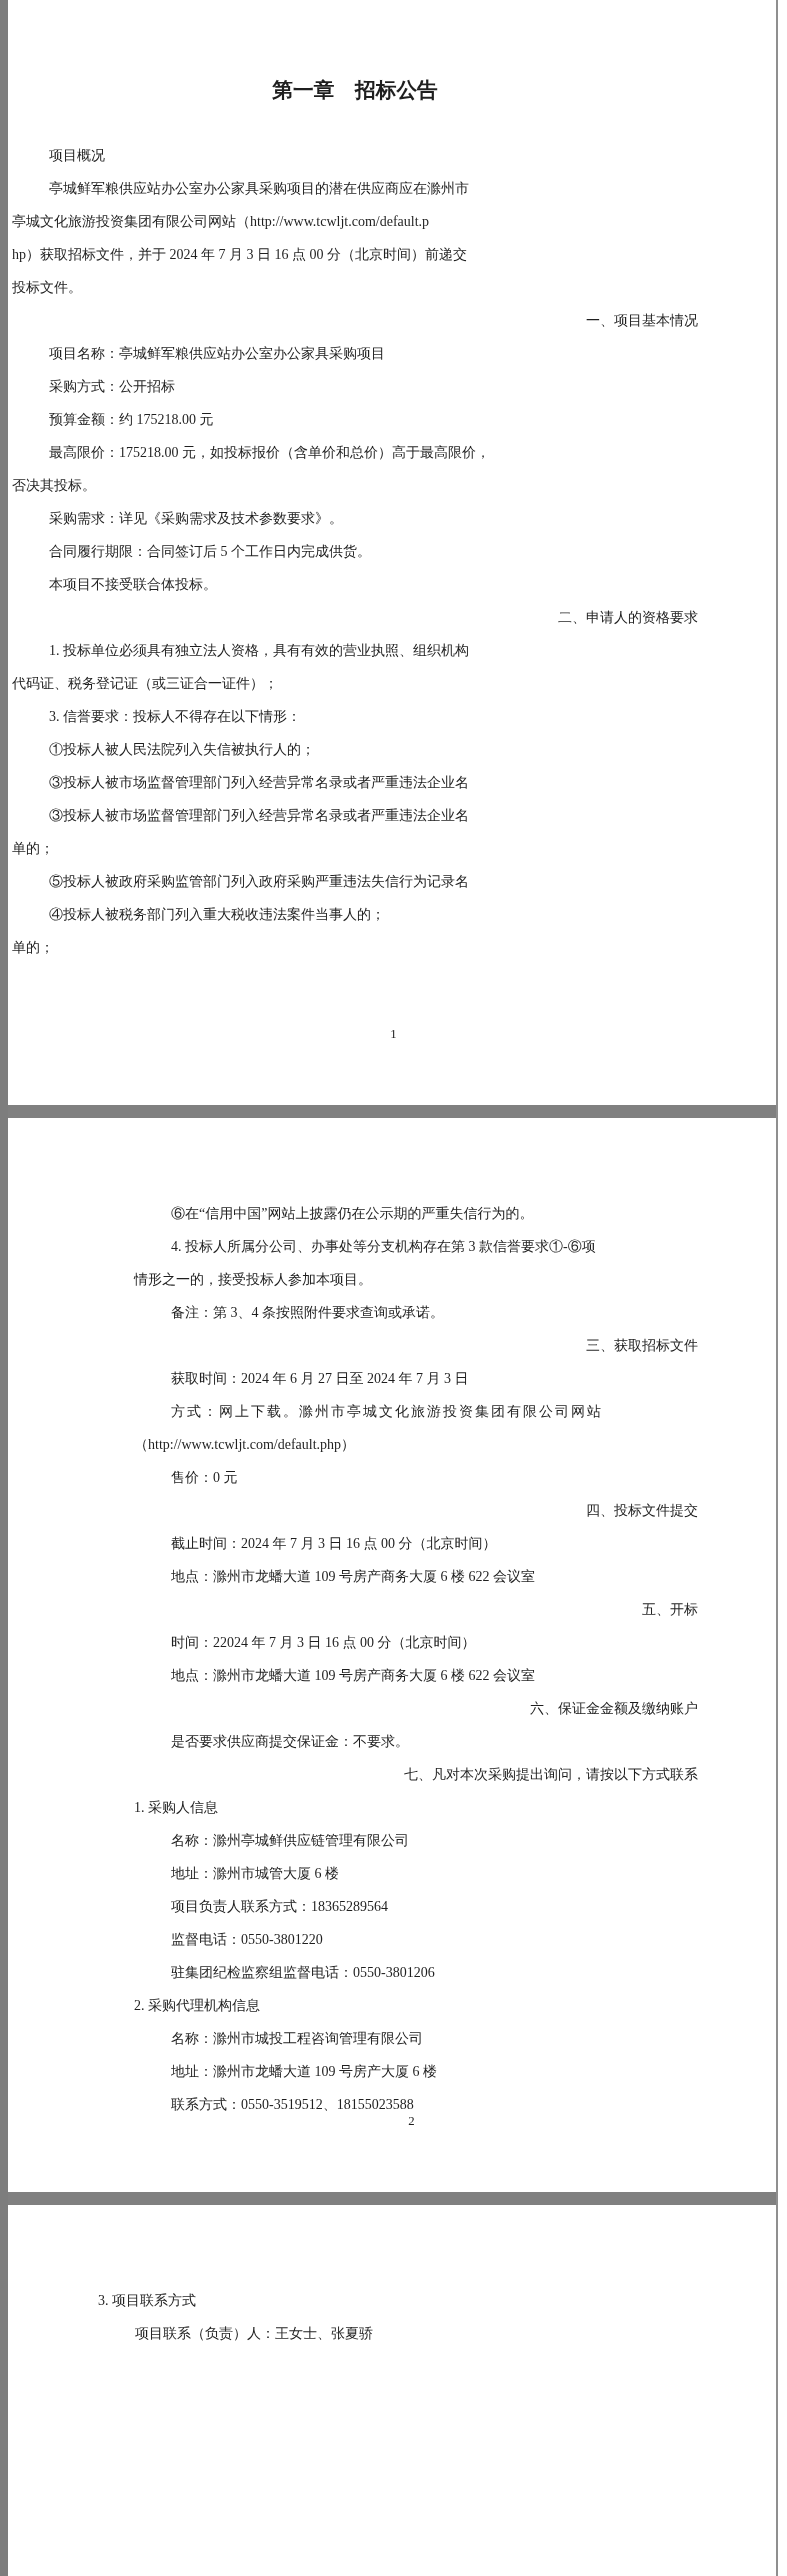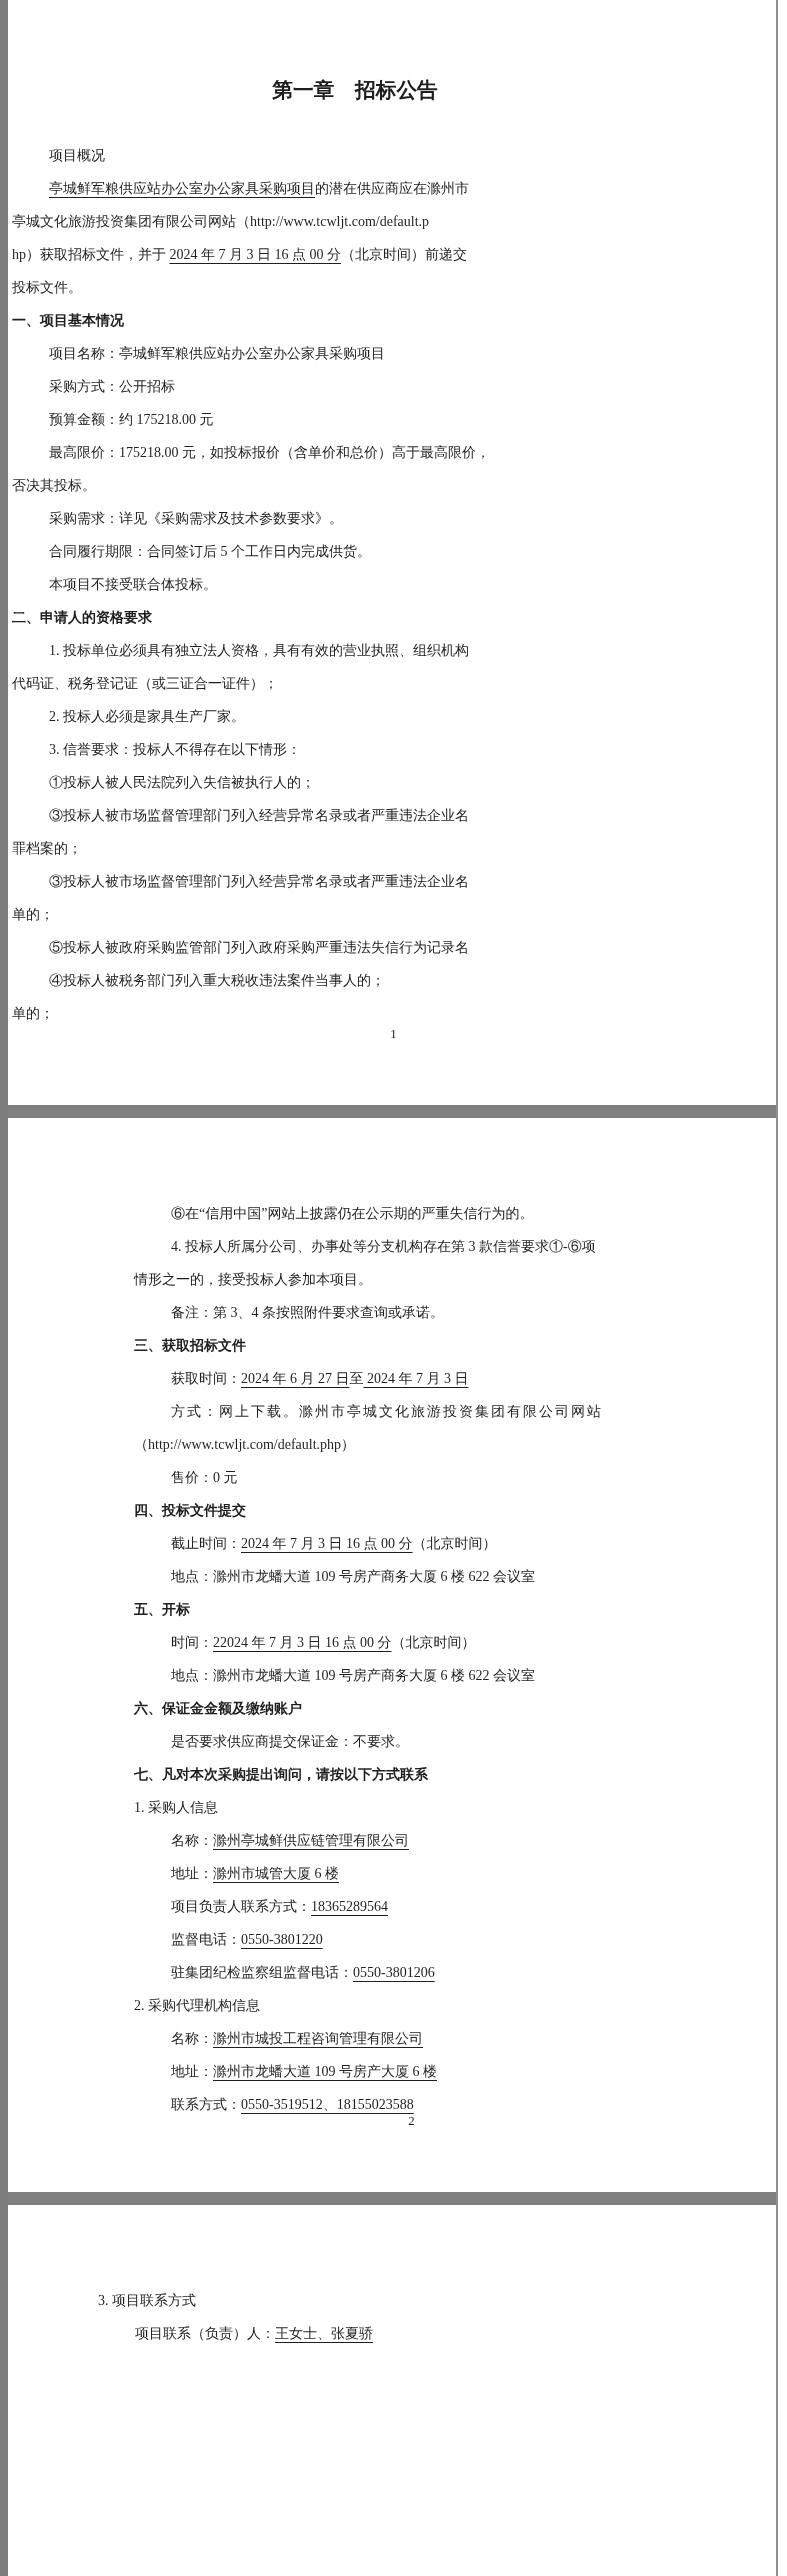--- a/index.html
+++ b/index.html
@@ -10,24 +10,24 @@
   .right-white{position:absolute;left:778px;top:0;width:9.8px;height:2576px;background:#ffffff;z-index:5;}
   .page{position:relative;background:#ffffff;padding:0 89px 0 98px;box-sizing:border-box;}
   .page-1{height:1105px;padding-top:75px;padding-left:12px;}
   .page-2{height:1074px;padding-top:79px;margin-left:36px;}
   .page-3{height:320px;padding-top:79px;}
   .sep{width:778px;height:12.8px;background:#808080;}
   .bl{line-height:33px;font-size:14px;white-space:nowrap;}
   .title{font-family:"Liberation Sans","DejaVu Sans",sans-serif;font-weight:700;
          font-size:20.7px;line-height:29.5px;text-align:center;white-space:nowrap;}
   .gap{height:34px;}
-  .heading{font-family:"Liberation Sans","DejaVu Sans",sans-serif;font-weight:700;}
+  .heading{font-family:"Liberation Sans","DejaVu Sans",sans-serif;font-weight:400;text-align:right;}
   .ind{padding-left:37px;}
   .just{letter-spacing:2px;font-family:Liberation Serif, serif;}
-  .u{text-decoration:underline;text-underline-offset:3.9px;text-decoration-thickness:1px;}
+  .u{text-underline-offset:3.9px;text-decoration-thickness:1px;}
   .footer{position:absolute;bottom:63px;left:0;right:0;text-align:center;
           font-size:12.8px;line-height:14.8px;color:#1f1f1f;}
 </style>
 </head>
 <body>
 
 <div class="screen">
 
   <section class="page page-1">
     <div class="content">
@@ -43,25 +43,23 @@
         <div class="bl ind"><span>采购方式：公开招标</span></div>
         <div class="bl ind"><span>预算金额：约 175218.00 元</span></div>
         <div class="bl ind"><span>最高限价：175218.00 元，如投标报价（含单价和总价）高于最高限价，</span></div>
         <div class="bl"><span>否决其投标。</span></div>
         <div class="bl ind"><span>采购需求：详见《采购需求及技术参数要求》。</span></div>
         <div class="bl ind"><span>合同履行期限：合同签订后 5 个工作日内完成供货。</span></div>
         <div class="bl ind"><span>本项目不接受联合体投标。</span></div>
         <div class="bl heading"><span>二、申请人的资格要求</span></div>
         <div class="bl ind"><span>1. 投标单位必须具有独立法人资格，具有有效的营业执照、组织机构</span></div>
         <div class="bl"><span>代码证、税务登记证（或三证合一证件）；</span></div>
-        <div class="bl ind"><span>2. 投标人必须是家具生产厂家。</span></div>
         <div class="bl ind"><span>3. 信誉要求：投标人不得存在以下情形：</span></div>
         <div class="bl ind"><span>①投标人被人民法院列入失信被执行人的；</span></div>
         <div class="bl ind"><span>③投标人被市场监督管理部门列入经营异常名录或者严重违法企业名</span></div>
-        <div class="bl"><span>罪档案的；</span></div>
         <div class="bl ind"><span>③投标人被市场监督管理部门列入经营异常名录或者严重违法企业名</span></div>
         <div class="bl"><span>单的；</span></div>
         <div class="bl ind"><span>⑤投标人被政府采购监管部门列入政府采购严重违法失信行为记录名</span></div>
         <div class="bl ind"><span>④投标人被税务部门列入重大税收违法案件当事人的；</span></div>
         <div class="bl"><span>单的；</span></div>
       </div>
     <div class="footer">1</div>
   </section>
 
   <div class="sep"></div>

